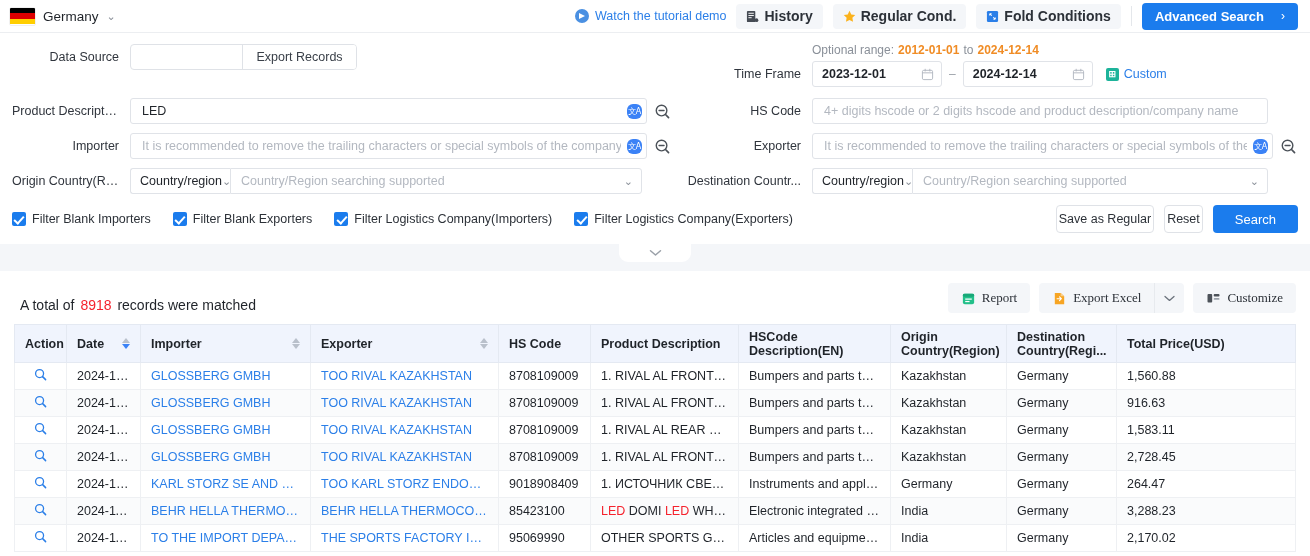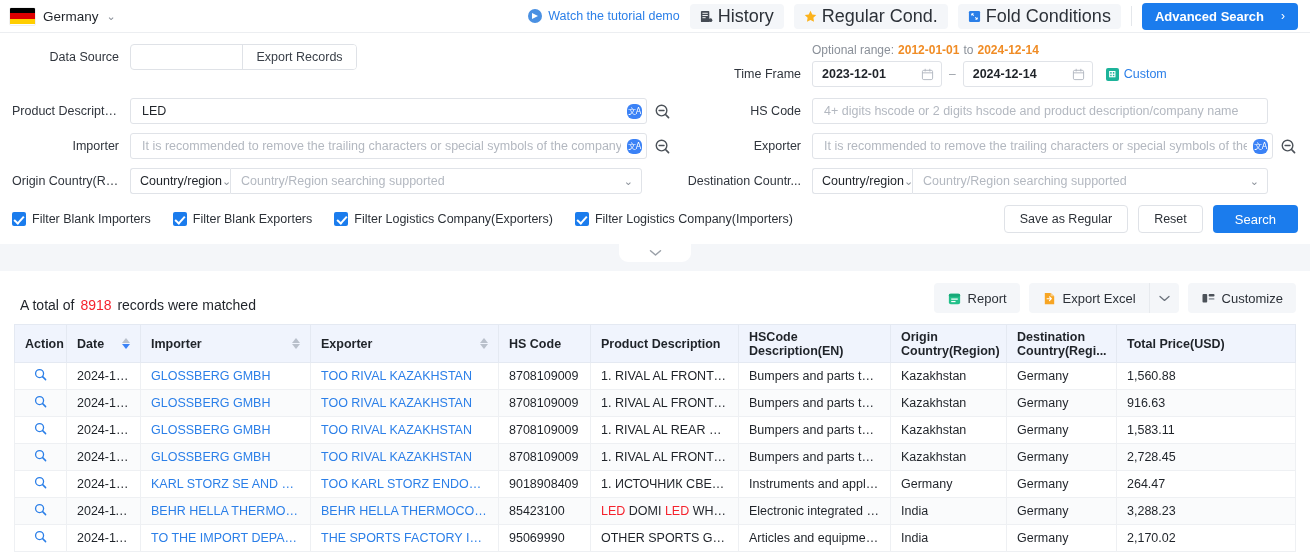--- a/index.html
+++ b/index.html
@@ -45,21 +45,21 @@
     background: #4a90e2; position: relative; flex: none;
   }
   .icon-play::after {
     content: ""; position: absolute; left: 4px; top: 3.5px;
     border-left: 6px solid #fff; border-top: 3.5px solid transparent;
     border-bottom: 3.5px solid transparent;
   }
   .pillbtn {
     height: 25px; display: flex; align-items: center; gap: 5px;
     padding: 0 10px; border-radius: 4px; background: #f4f6f9;
-    color: #2c3138; font-size: 18px; cursor: pointer; white-space: nowrap;
+    color: #2c3138; font-size: 14px; cursor: pointer; white-space: nowrap; font-weight: bold;
   }
   .ic { width: 13px; height: 13px; flex: none; display:block; }
   .sep { width: 1px; height: 20px; background: #e4e7eb; }
   .btn-adv {
     height: 27px; display: flex; align-items: center; gap: 17px;
     padding: 0 13px; border-radius: 4px;
     background: #1b7ced; color: #fff; font-size: 13px; font-weight: bold;
     cursor: pointer; white-space: nowrap;
   }
   .btn-adv .a { font-weight: normal; font-size: 12px; }
@@ -151,21 +151,21 @@
   }
   .box::after {
     content: ""; position: absolute; left: 4.3px; top: 1.6px;
     width: 4px; height: 8px; border: solid #fff; border-width: 0 2px 2px 0;
     transform: rotate(42deg);
   }
   .cb span { font-size: 12.5px; color: #2c3138; }
 
   .act-right { margin-left: auto; display: flex; align-items: center; gap: 10px; }
   .btn-o {
-    height: 28px; padding: 0 15px; border: 1px solid #dfe2e7; border-radius: 4px;
+    height: 28px; padding: 0 2px; border: 1px solid #dfe2e7; border-radius: 4px;
     background: #fff; font-size: 12.5px; color: #2c3138;
     display: flex; align-items: center; cursor: pointer; white-space: nowrap;
   }
   .btn-p {
     height: 28px; padding: 0 22px; border-radius: 4px; background: #1b7ced;
     color: #fff; font-size: 13px; display: flex; align-items: center; cursor: pointer;
   }
 
   
   .collapse-wrap {
@@ -180,21 +180,21 @@
   .collapse-tab svg { display:block; }
 
   
   .resbar { display: flex; align-items: flex-end; padding: 12px 14px 11px 20px; }
   .total { font-size: 14px; color: #1f2329; }
   .total b { color: #f5222d; font-weight: normal; padding: 0 2px; }
   .resbar-right { margin-left: auto; display: flex; align-items: center; gap: 9px; }
   .rbtn {
     height: 30px; padding: 0 13px; border-radius: 4px; background: #f4f6f9;
     display: flex; align-items: center; gap: 6px; font-size: 13px;
-    color: #2c3138; cursor: pointer; white-space: nowrap;
+    color: #2c3138; cursor: pointer; white-space: nowrap; font-family: Liberation Serif, serif;
   }
   .rgroup { display: flex; align-items: center; background: #f4f6f9; border-radius: 4px; }
   .rgroup .rbtn { background: transparent; }
   .rgroup .caret {
     width: 30px; height: 30px; display: flex; align-items: center;
     justify-content: center; color: #6b727c; cursor: pointer;
     border-left: 1px solid #e7eaee; font-size: 11px;
   }
 
   
@@ -422,25 +422,25 @@
   <div class="cb">
     <span class="box"></span>
     <span>Filter Blank Importers</span>
   </div>
   <div class="cb">
     <span class="box"></span>
     <span>Filter Blank Exporters</span>
   </div>
   <div class="cb">
     <span class="box"></span>
-    <span>Filter Logistics Company(Exporters)</span>
+    <span>Filter Logistics Company(Importers)</span>
   </div>
   <div class="cb">
     <span class="box"></span>
-    <span>Filter Logistics Company(Importers)</span>
+    <span>Filter Logistics Company(Exporters)</span>
   </div>
 
   <div class="act-right">
     <div class="btn-o">Save as Regular</div>
     <div class="btn-o">Reset</div>
     <div class="btn-p">Search</div>
   </div>
 </div>
 
 <div class="collapse-wrap">

